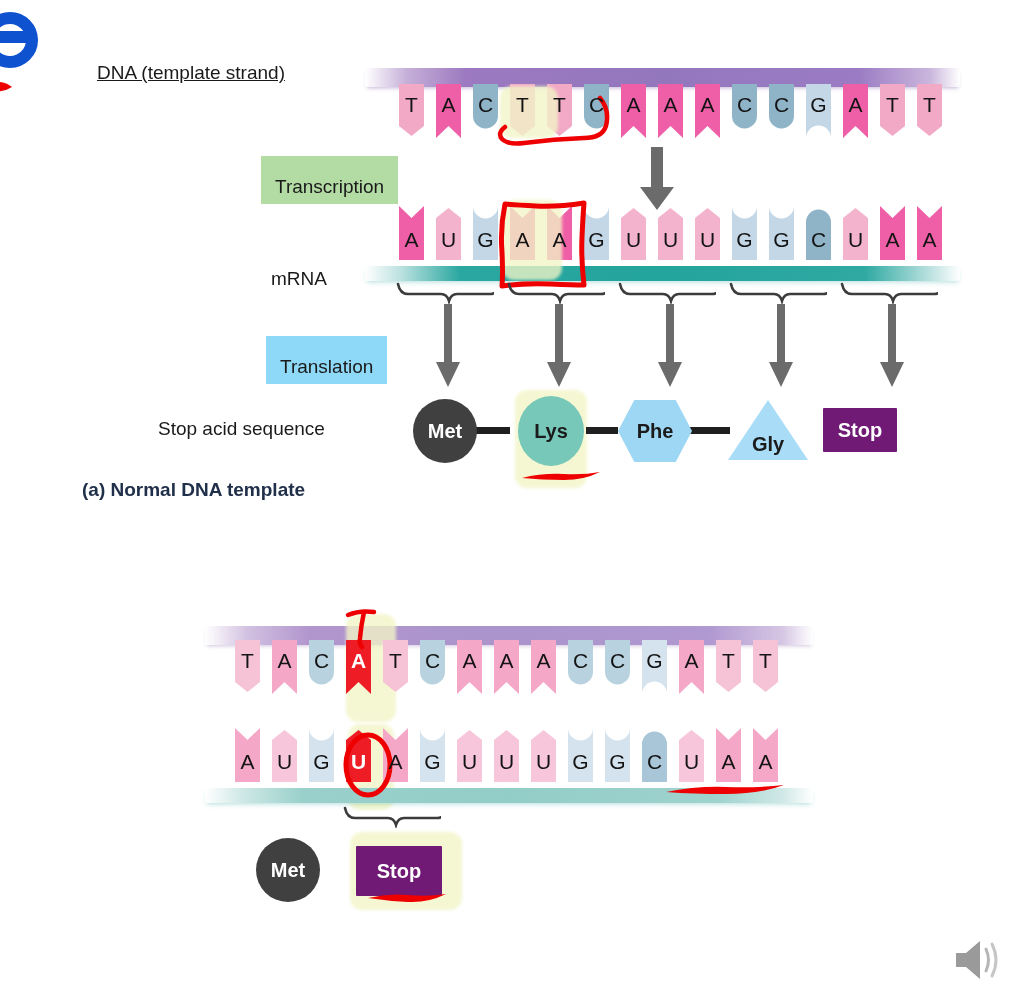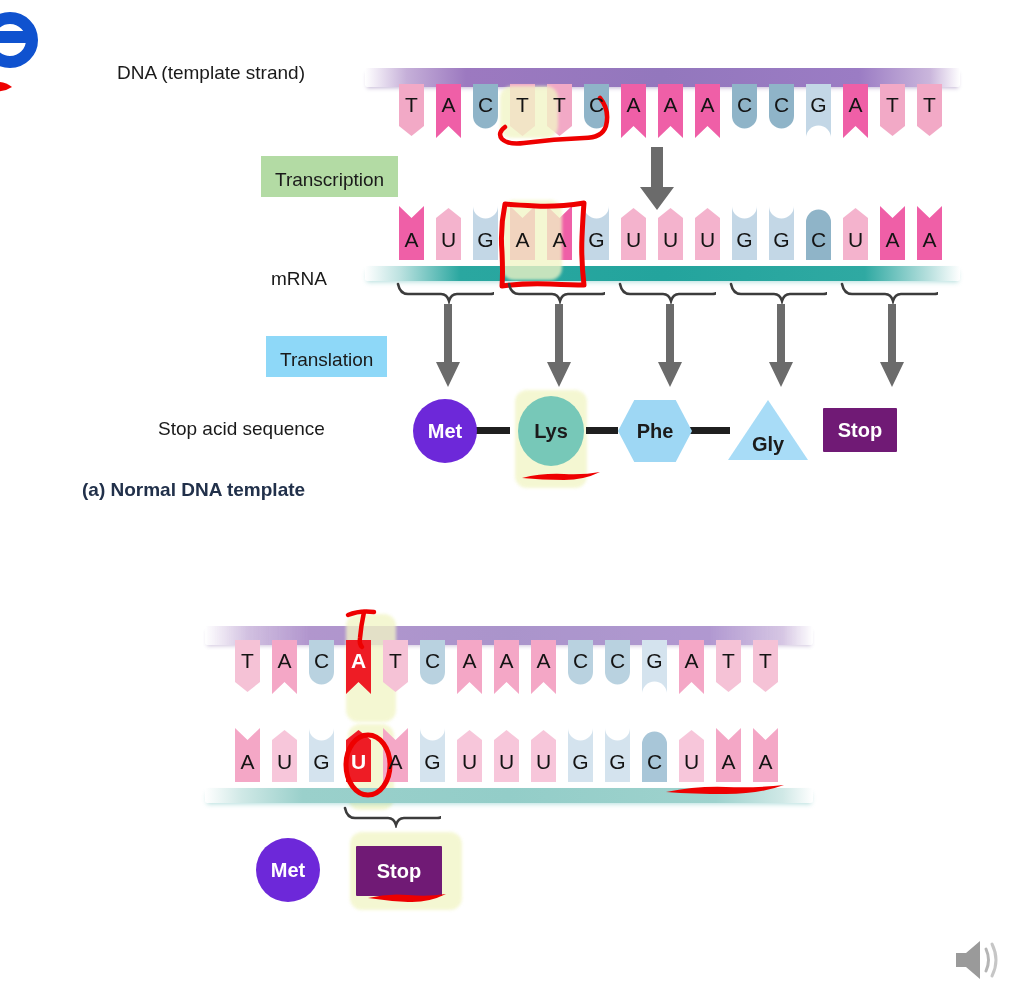--- a/index.html
+++ b/index.html
@@ -14,21 +14,21 @@
   
   .side-label{
     font-size:19px;color:#1a1a1a;white-space:nowrap;
     font-family:"Liberation Sans",sans-serif;
   }
   .caption{
     font-size:19px;font-weight:bold;color:#21304a;white-space:nowrap;
   }
   .proc-box{
     font-size:19px;color:#1a1a1a;white-space:nowrap;
-    padding:13px 14px 6px 14px;
+    padding:20px 14px 6px 14px;
   }
   .proc-green{background:#b3dba4;}
   .proc-blue{background:#8ed8f8;}
 
   
   .dna-bar{
     height:19px;border-radius:2px;
     background:linear-gradient(to right,
       rgba(160,120,190,0) 0%,
       rgba(150,110,185,.55) 7%,
@@ -72,21 +72,21 @@
   .glyph{position:relative;z-index:3;margin-top:-14px;}
   .dna .glyph{margin-top:-13px;}
   .rna .glyph{margin-top:12px;}
 
   
   .aa{
     position:absolute;display:flex;align-items:center;justify-content:center;
     font-size:20px;font-weight:bold;color:#1b1b1b;
   }
   .aa.met{
-    width:64px;height:64px;border-radius:50%;background:#6d28d9;color:#ffffff;
+    width:64px;height:64px;border-radius:50%;background:#404040;color:#ffffff;
   }
   .aa.lys{
     width:66px;height:70px;border-radius:50%;background:#77c8b8;color:#1b1b1b;
   }
   .aa.phe{
     width:74px;height:62px;background:#9ed7f4;color:#1b1b1b;
     clip-path:polygon(22% 0,78% 0,100% 50%,78% 100%,22% 100%,0 50%);
   }
   .aa.gly{
     width:80px;height:60px;background:#a8dcf7;color:#1b1b1b;
@@ -116,21 +116,21 @@
 </head>
 <body>
 
 <div class="logo-frag" style="left:-16px;top:0px;">
   <svg width="56" height="115" viewBox="0 0 56 115">
     <path d="M26 18 a22 22 0 1 0 0 44 a22 22 0 1 0 0 -44 z M4 37 h40" fill="none" stroke="#0f52cf" stroke-width="12"></path>
     <path d="M2 85 q14 -7 26 2 q-12 8 -26 1 z" fill="#ee0000"></path>
   </svg>
 </div>
 
-<div class="abs side-label" style="left:117px;top:62px;">DNA (template strand)</div>
+<div class="abs side-label" style="left:97px;top:62px;text-decoration:underline;">DNA (template strand)</div>
 
 <div class="abs dna-bar" style="left:365px;top:68px;width:595px;"></div>
 
 <div class="abs dna" style="left:390px;top:84px;width:580px;height:60px;">
   <div class="base" style="left:8px;top:0;">
     <svg class="shape" viewBox="0 0 27 54" preserveAspectRatio="none">
         <path d="M1 0 H26 V42 L13.5 52 L1 42 Z" fill="#f2a9c6"></path>
       </svg>
     <span class="glyph">T</span>
   </div>

